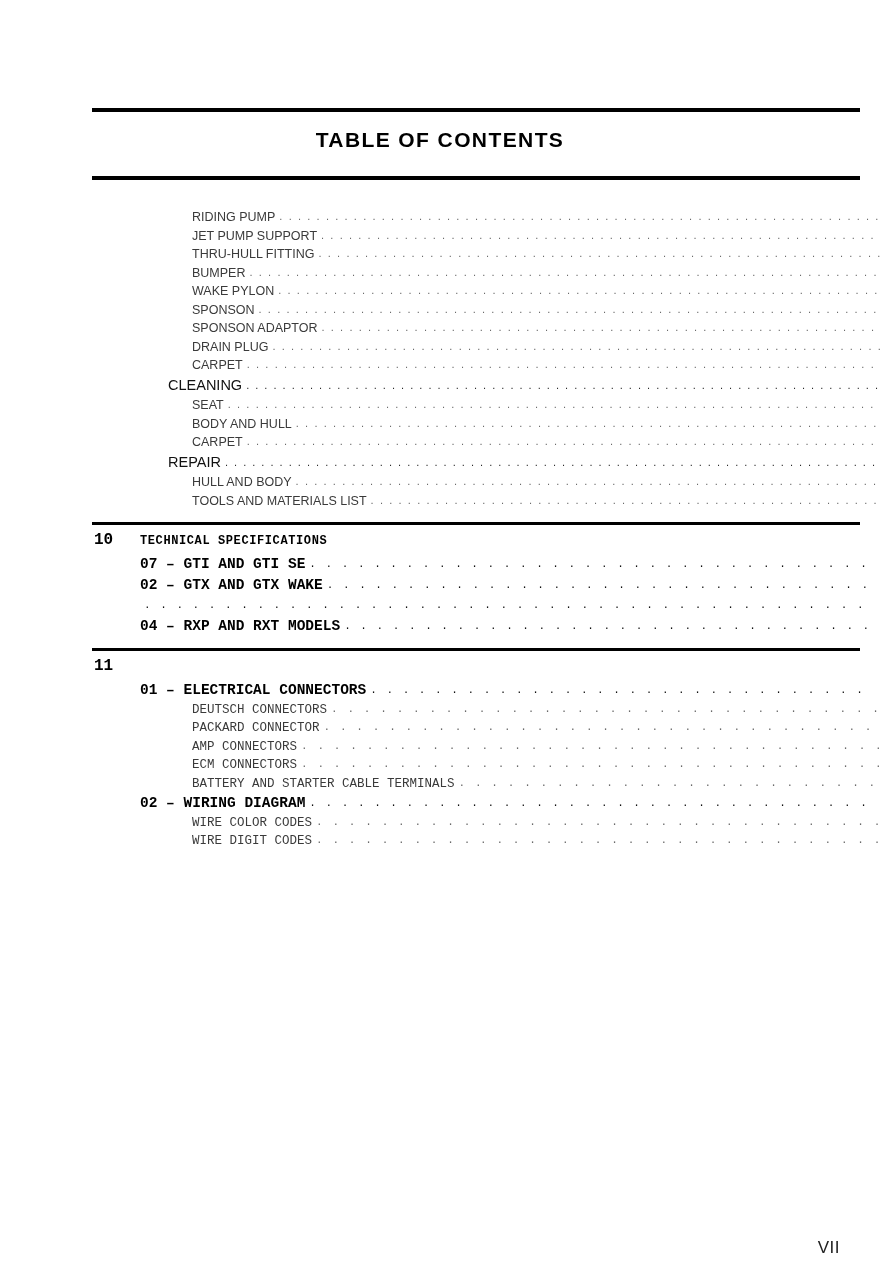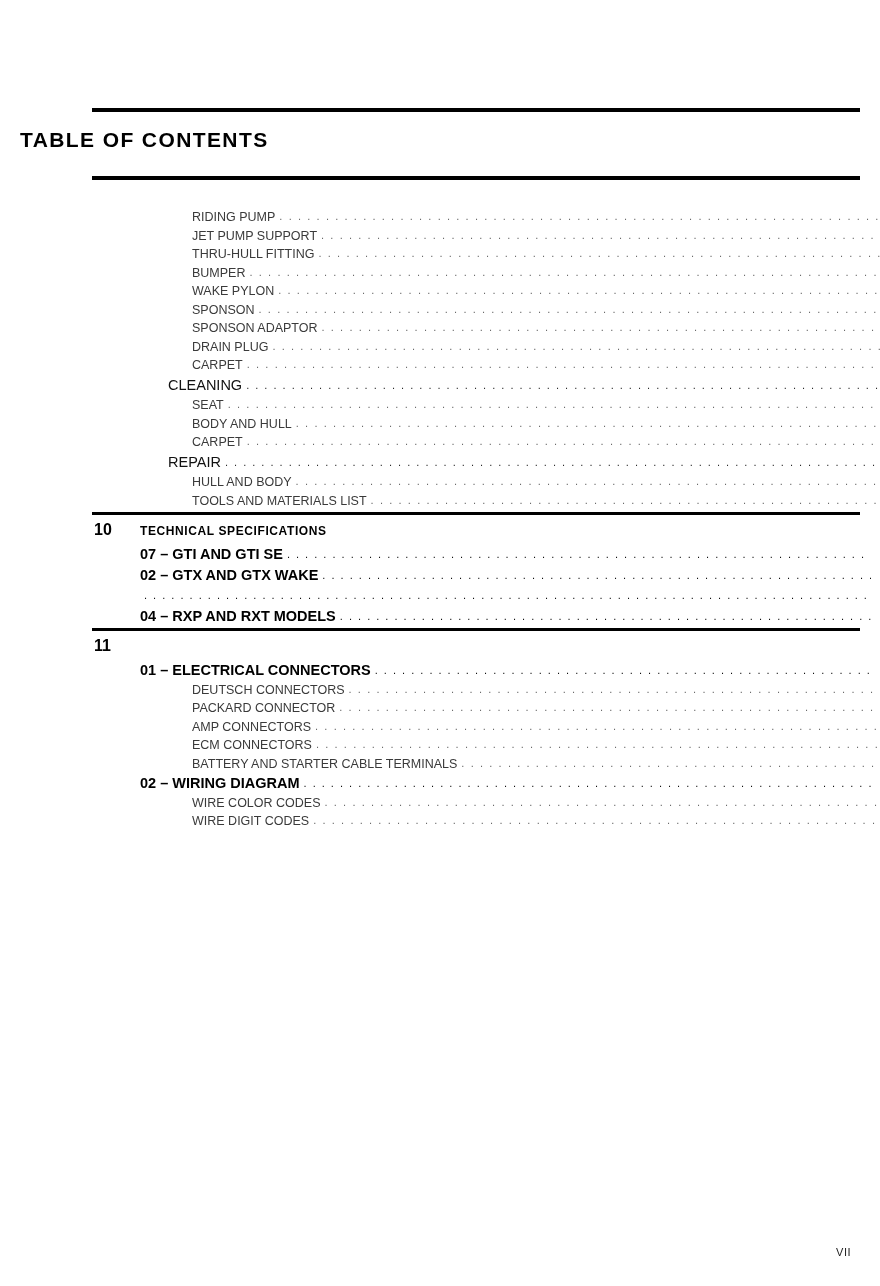--- a/index.html
+++ b/index.html
@@ -36,21 +36,21 @@
     top: 176px;
     width: 768px;
     height: 4px;
     background: #000;
   }
   .page-title {
     position: absolute;
     right: 20px;
     top: 128px;
     width: 840px;
-    text-align: left;
+    text-align: center;
     font-size: 21px;
     font-weight: bold;
     letter-spacing: 1.4px;
     color: #000;
   }
   .toc {
     position: absolute;
     left: 92px;
     top: 208px;
     width: 768px;
@@ -95,21 +95,22 @@
     font-size: 14.5px;
     color: #111;
     padding: 3.5px 0 3.5px 76px;
   }
   .lvl2 .label { font-weight: normal; }
   .lvl2 .leader { color: #2b2b2b; letter-spacing: 1.5px; }
 
   
   .section {
     position: relative;
-    margin-top: 2px;
+    margin-top: 12px;
+    font-family: Liberation Mono, monospace;
   }
   .section .rule {
     height: 3px;
     background: #000;
     width: 768px;
   }
   .section-head {
     display: flex;
     align-items: baseline;
     padding: 6px 0 5px 0;
@@ -138,23 +139,23 @@
   
   .lvl3b {
     font-size: 12.5px;
     color: #3a3a3a;
     padding: 3.0px 0 3.0px 100px;
   }
   .lvl3b .leader { color: #6b6b6b; }
 
   .folio {
     position: absolute;
-    right: 29px;
+    right: 40px;
     bottom: 28px;
-    font-size: 11px;
+    font-size: 17px;
     color: #222;
     letter-spacing: 0.5px;
   }
 </style>
 </head>
 <body>
 
 <div class="page">
 
   <div class="header-rule-top"></div>

